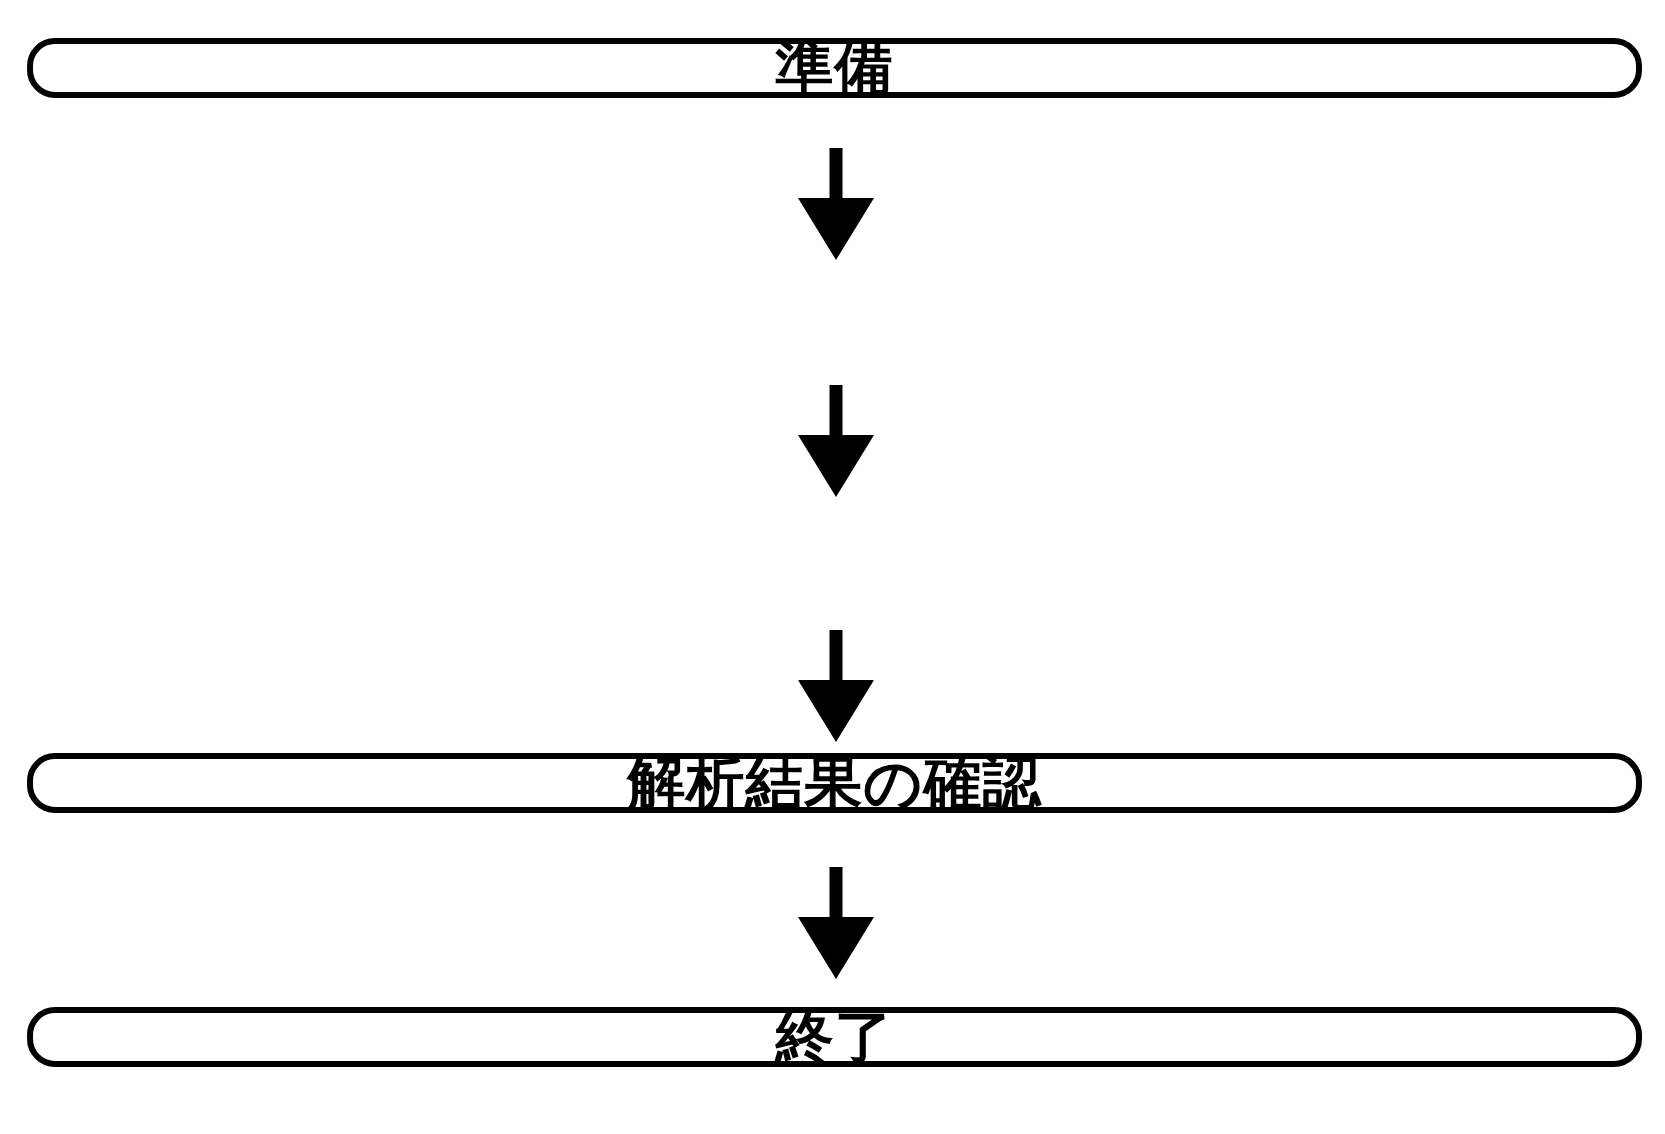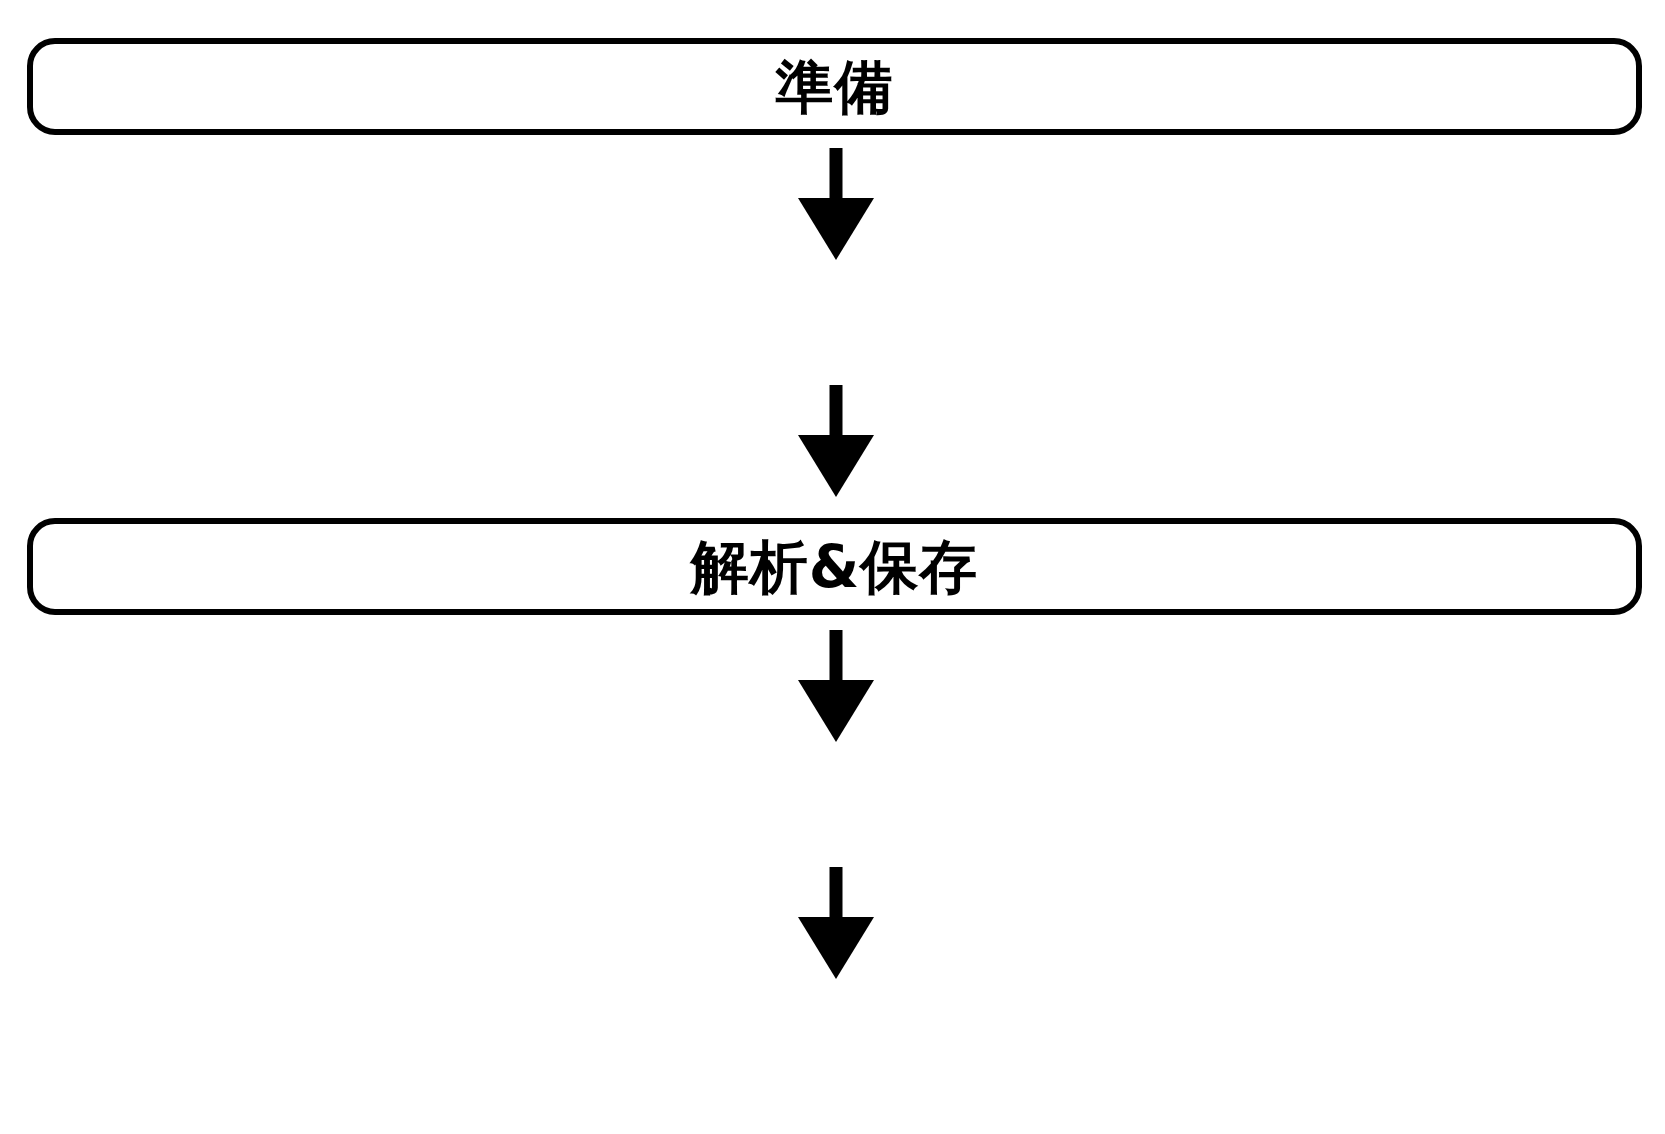--- a/index.html
+++ b/index.html
@@ -11,21 +11,21 @@
     position: relative;
     width: 1665px;
     height: 1134px;
     background: #ffffff;
     overflow: hidden;
   }
   .flow-box {
     position: absolute;
     left: 27px;
     width: 1615px;
-    height: 97px;
+    height: 60px;
     box-sizing: border-box;
     border: 6px solid #000000;
     border-radius: 28px;
     background: #ffffff;
     display: flex;
     align-items: center;
     justify-content: center;
   }
   .flow-label {
     font-family: "DejaVu Sans", sans-serif;
@@ -56,29 +56,32 @@
     <rect x="31.5" y="0" width="13" height="56" fill="#000000"></rect>
     <polygon points="0,50 76,50 38,112" fill="#000000"></polygon>
   </svg>
 
 
   <svg class="arrow" style="top:385px" viewBox="0 0 76 112">
     <rect x="31.5" y="0" width="13" height="56" fill="#000000"></rect>
     <polygon points="0,50 76,50 38,112" fill="#000000"></polygon>
   </svg>
 
-  <div class="flow-box" style="top:518px">
-    <span class="flow-label">解析&amp;保存</span>
-  </div>
 
   <svg class="arrow" style="top:630px" viewBox="0 0 76 112">
     <rect x="31.5" y="0" width="13" height="56" fill="#000000"></rect>
     <polygon points="0,50 76,50 38,112" fill="#000000"></polygon>
   </svg>
 
+  <div class="flow-box" style="top:753px">
+    <span class="flow-label">解析結果の確認</span>
+  </div>
 
   <svg class="arrow" style="top:867px" viewBox="0 0 76 112">
     <rect x="31.5" y="0" width="13" height="56" fill="#000000"></rect>
     <polygon points="0,50 76,50 38,112" fill="#000000"></polygon>
   </svg>
 
+  <div class="flow-box" style="top:1007px">
+    <span class="flow-label">終了</span>
+  </div>
 
 </div>
 
 </body></html>

